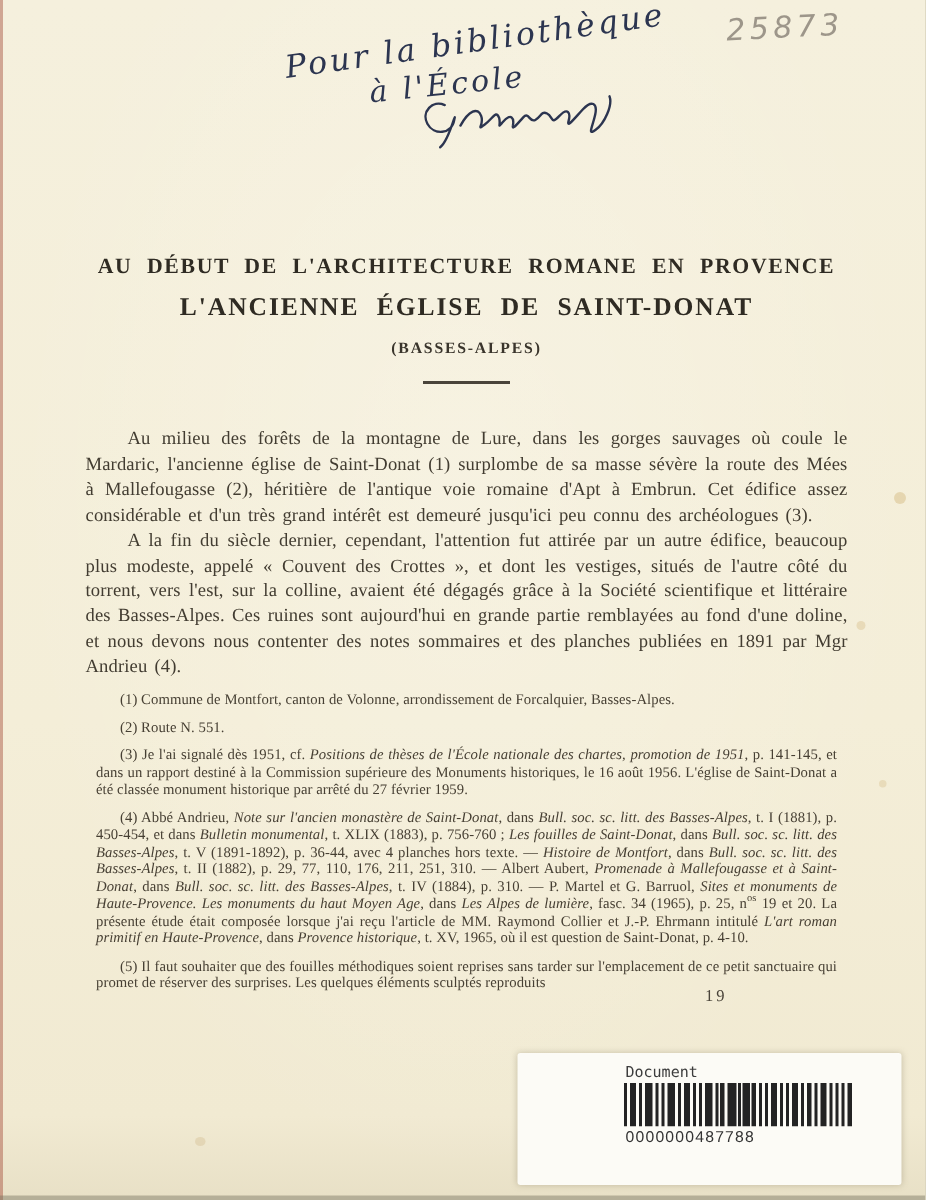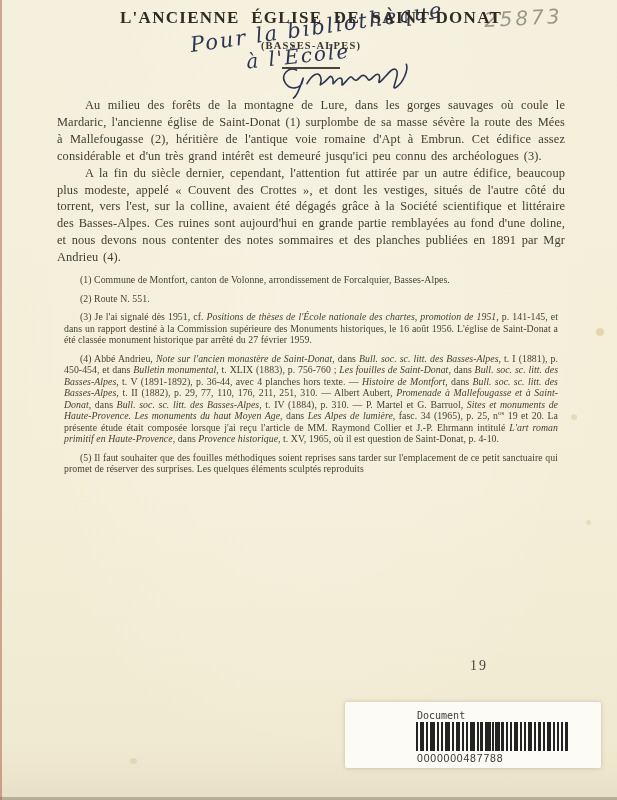--- a/index.html
+++ b/index.html
@@ -35,24 +35,24 @@
   .subtitle{margin:14px 0 0;text-align:center;font-weight:bold;font-size:10.5px;line-height:12px;
           letter-spacing:1.2px;color:#3a352c;}
   .rule{width:58px;height:2px;background:#4a443a;margin:15px auto 0;}
   .paras{margin-top:28px;font-family:Liberation Serif, serif;}
   .para{margin:0;font-size:12.4px;line-height:16.9px;text-align:justify;text-indent:28px;
         word-spacing:1.5px;letter-spacing:0.1px;}
   .fns{margin-top:8px;}
   .footnote{margin:7px;font-size:9.8px;line-height:11.5px;text-align:justify;text-indent:16px;
         letter-spacing:0.05px;color:#463f33;}
   .footnote sup{font-size:7px;line-height:0;}
-  .page-number{position:absolute;left:470px;top:658px;font-size:14px;letter-spacing:2px;color:#4a443a;text-align:right;}
+  .page-number{position:absolute;left:470px;top:658px;font-size:11px;letter-spacing:2px;color:#4a443a;text-align:right;}
 
   
-  .sticker{position:absolute;left:345px;top:702px;width:256px;height:66px;background:#fcfbf6;
+  .sticker{position:absolute;left:345px;top:702px;width:256px;height:88px;background:#fcfbf6;
            border-radius:2px;box-shadow:0 0 4px rgba(120,110,80,0.35);}
   .sticker-label{position:absolute;left:72px;top:8px;font-family:"DejaVu Sans Mono", monospace;
            font-size:10px;color:#3c3c3c;}
   .barcode{position:absolute;left:71px;top:20px;}
   .sticker-number{position:absolute;left:72px;top:50px;font-family:Liberation Sans, sans-serif;
            font-size:10.5px;letter-spacing:0.8px;color:#333;}
 </style>
 </head>
 <body>
 
@@ -69,20 +69,21 @@
     <div class="hand-line hand1">Pour la bibliothèque</div>
     <div class="hand-line hand2">à l'École</div>
     <svg class="signature" width="140" height="42" viewBox="0 0 140 42">
       <path d="M18 10 C10 6, 2 14, 6 22 C10 30, 22 30, 24 20 C26 12, 20 34, 14 38 M28 24 C34 14, 40 12, 42 18 C44 24, 38 28, 44 24 C50 20, 52 14, 54 20 C55 25, 52 27, 57 22 C62 17, 64 20, 63 25 C62 29, 66 24, 70 20 C74 16, 74 24, 78 22 C82 20, 82 16, 86 18 C90 20, 88 26, 94 20 C100 14, 102 18, 100 24 C99 28, 104 22, 110 16 C116 10, 120 12, 118 20 C116 28, 112 34, 118 30 C124 26, 130 14, 128 8" fill="none" stroke="#2c3550" stroke-width="1.6" stroke-linecap="round"></path>
     </svg>
   </div>
 
   <div class="accession">25873</div>
 
   <div class="content">
+    <h1 class="title1">AU DÉBUT DE L'ARCHITECTURE ROMANE EN PROVENCE</h1>
     <h1 class="title2">L'ANCIENNE ÉGLISE DE SAINT-DONAT</h1>
     <div class="subtitle">(BASSES-ALPES)</div>
     <div class="rule"></div>
     <div class="paras">
         <p class="para">Au milieu des forêts de la montagne de Lure, dans les gorges sauvages où coule le Mardaric, l'ancienne église de Saint-Donat (1) surplombe de sa masse sévère la route des Mées à Mallefougasse (2), héritière de l'antique voie romaine d'Apt à Embrun. Cet édifice assez considérable et d'un très grand intérêt est demeuré jusqu'ici peu connu des archéologues (3).</p>
         <p class="para">A la fin du siècle dernier, cependant, l'attention fut attirée par un autre édifice, beaucoup plus modeste, appelé « Couvent des Crottes », et dont les vestiges, situés de l'autre côté du torrent, vers l'est, sur la colline, avaient été dégagés grâce à la Société scientifique et littéraire des Basses-Alpes. Ces ruines sont aujourd'hui en grande partie remblayées au fond d'une doline, et nous devons nous contenter des notes sommaires et des planches publiées en 1891 par Mgr Andrieu (4).</p>
       </div>
     <div class="fns">
         <p class="footnote"><span>(1) Commune de Montfort, canton de Volonne, arrondissement de Forcalquier, Basses-Alpes.</span></p>
         <p class="footnote"><span>(2) Route N. 551.</span></p>

